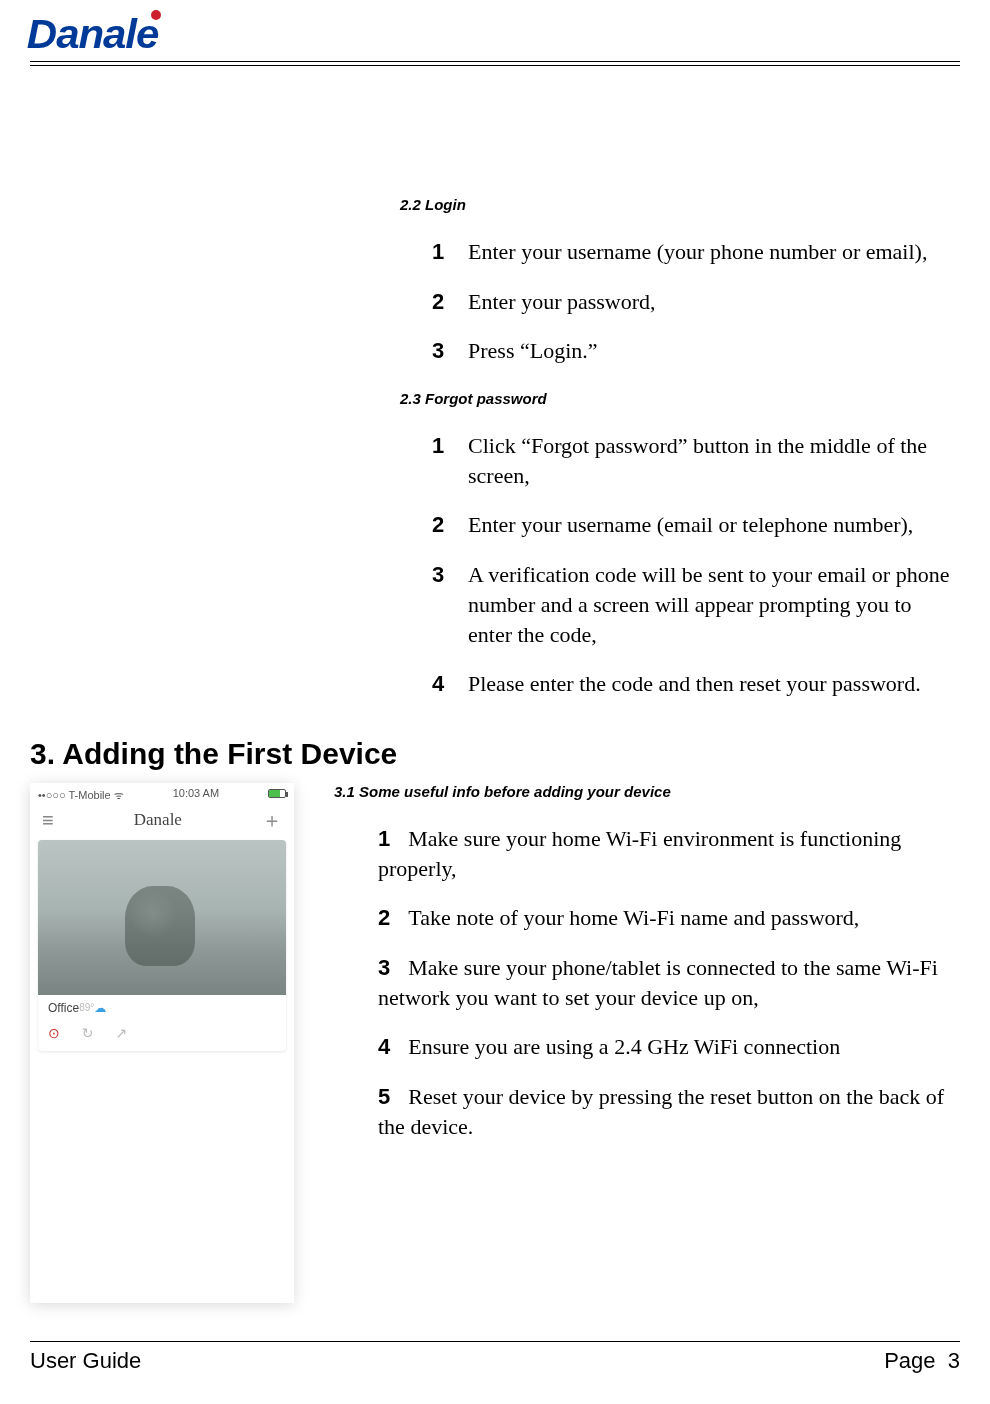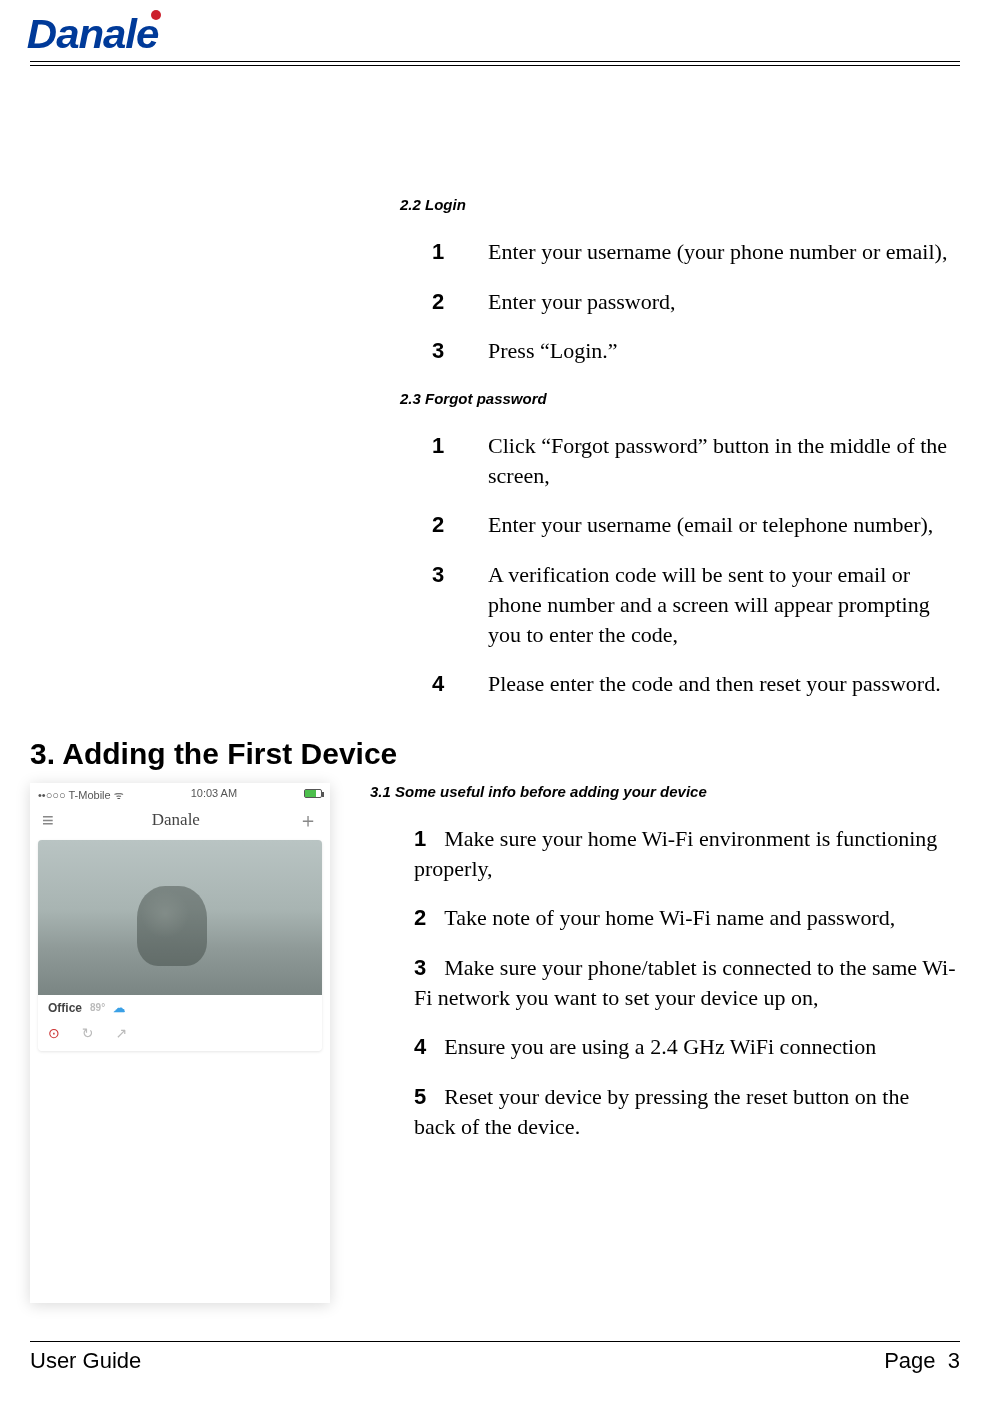--- a/index.html
+++ b/index.html
@@ -74,39 +74,38 @@
     line-height: 1.35;
   }
   .num {
     font-family: Arial, sans-serif;
     font-weight: bold;
     width: 36px;
     flex: 0 0 36px;
   }
   .txt {
     flex: 1;
-    margin-left: 20px;
   }
   .h1 {
     font-family: Arial, sans-serif;
     font-weight: bold;
     font-size: 30px;
     margin-left: 0;
     margin-top: 38px;
     margin-bottom: 12px;
   }
 
   
   .block2 {
     display: flex;
     align-items: flex-start;
     gap: 40px;
   }
   .shot {
-    width: 300px;
+    width: 264px;
     height: 520px;
     background: #fff;
     box-shadow: 0 2px 14px rgba(0,0,0,.15);
     display: flex;
     flex-direction: column;
     font-family: -apple-system, Arial, sans-serif;
   }
   .shot-status {
     display: flex;
     justify-content: space-between;
@@ -168,24 +167,22 @@
     background: radial-gradient(40px 40px at 40% 35%, #6b746f 0%, rgba(0,0,0,0) 60%),
                 linear-gradient(180deg, #5a6460 0%, #4b5551 100%);
     border-radius: 40% 40% 30% 30%;
     opacity:.6;
   }
   .shot-meta {
     background:#fff;
     padding: 6px 10px;
     display:flex;
     align-items:center;
-    gap:8px;
     font-size:12px;
     color:#444;
-    font-weight:bold;
   }
   .shot-meta .cloud {
     color:#3aa0e6;
   }
   .shot-actions {
     background:#fff;
     padding: 4px 10px 10px 10px;
     display:flex;
     gap:22px;
     color:#c33;

